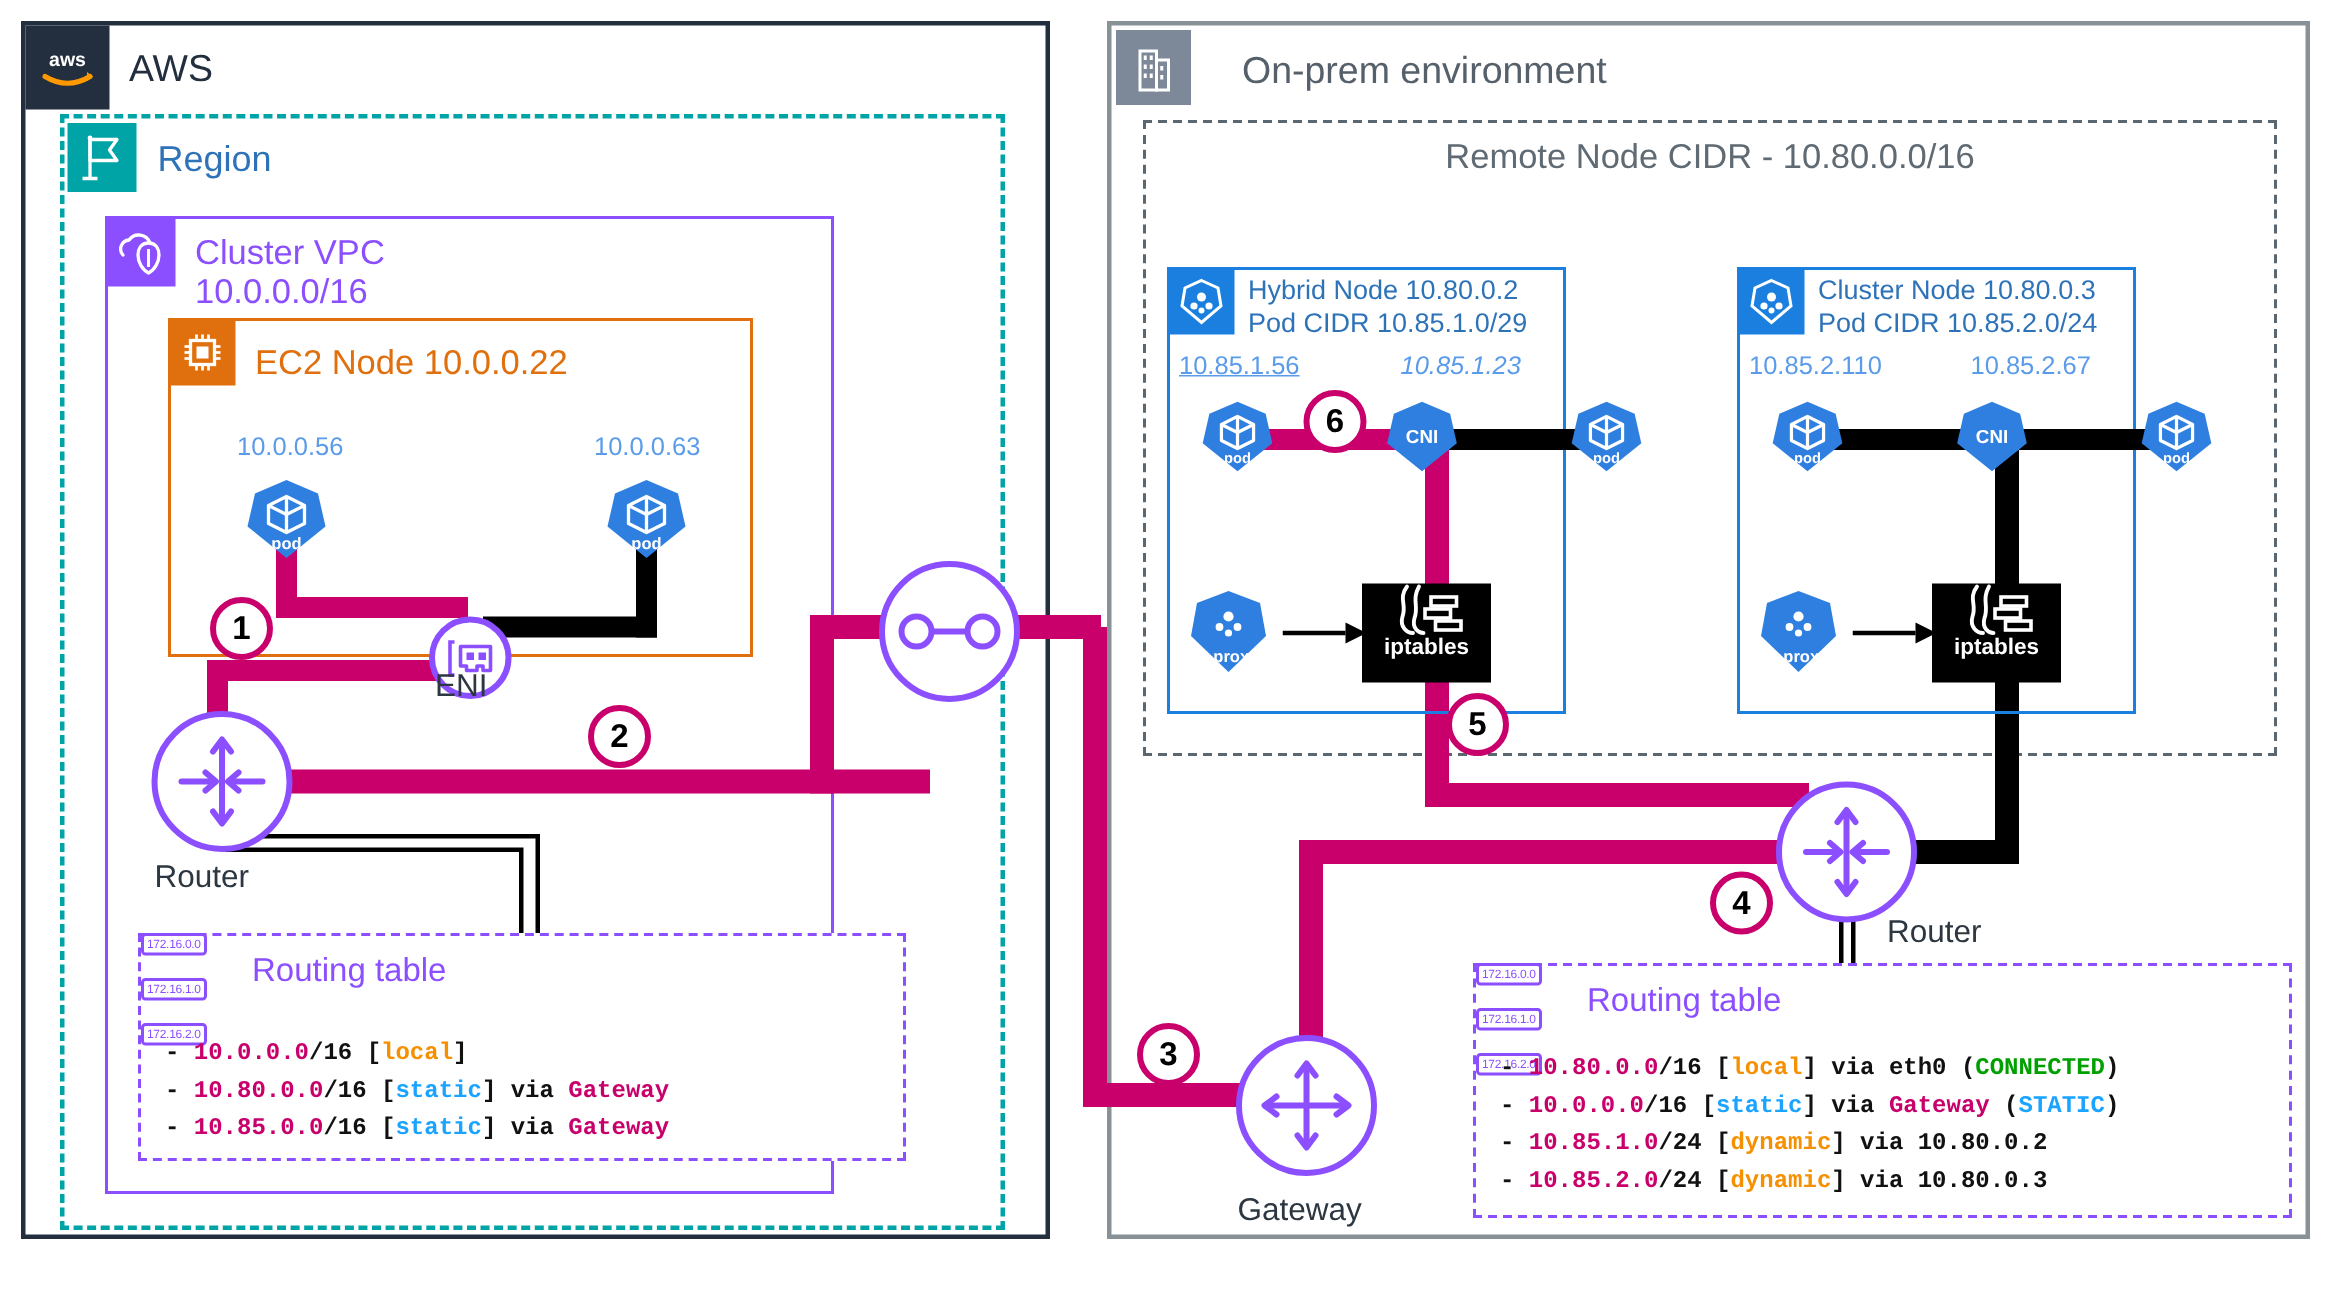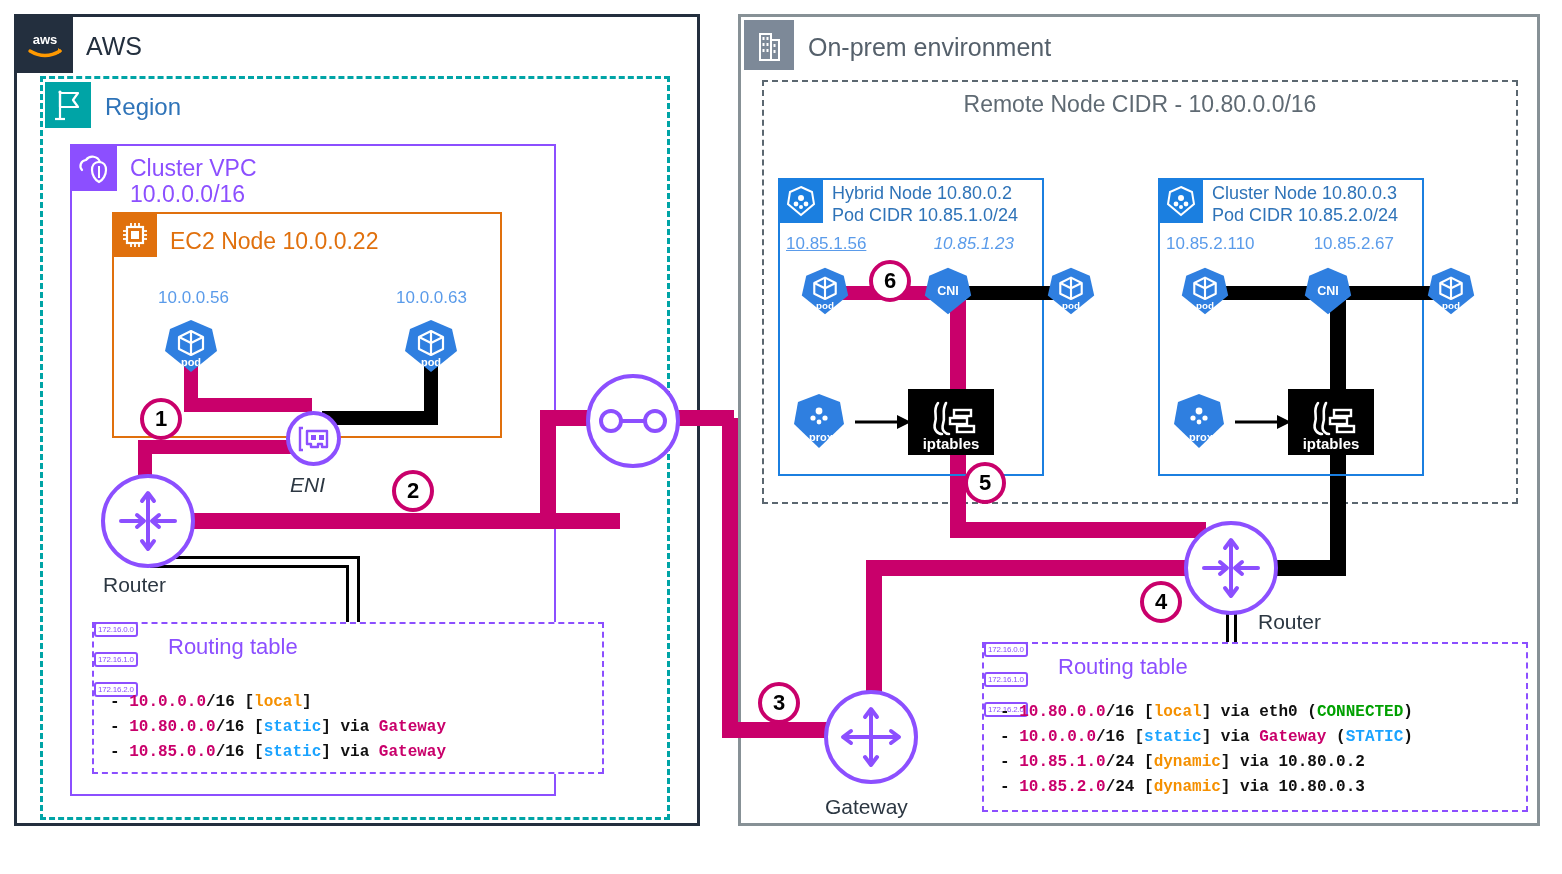--- a/index.html
+++ b/index.html
@@ -5,21 +5,21 @@
   html,body{margin:0;padding:0;background:#ffffff;}
   body{width:1562px;height:874px;position:relative;overflow:hidden;
        font-family:"Liberation Sans", sans-serif;}
   .abs{position:absolute;}
   
   #aws-frame{left:14px;top:14px;width:686px;height:812px;border:3px solid #232f3e;box-sizing:border-box;}
   #aws-badge{left:17px;top:17px;width:56px;height:56px;background:#232f3e;display:flex;align-items:center;justify-content:center;}
   #aws-title{left:86px;top:32px;font-size:25px;color:#232f3e;}
   #onprem-frame{left:738px;top:14px;width:802px;height:812px;border:3px solid #879196;box-sizing:border-box;}
   #onprem-badge{left:744px;top:20px;width:50px;height:50px;background:#7d8998;display:flex;align-items:center;justify-content:center;}
-  #onprem-title{left:808px;top:33px;font-size:25px;color:#55606b;}
+  #onprem-title{left:828px;top:33px;font-size:25px;color:#55606b;}
 
   
   #region-frame{left:40px;top:76px;width:630px;height:744px;border:3px dashed #00a4a6;box-sizing:border-box;}
   #region-badge{left:45px;top:82px;width:46px;height:46px;background:#00a4a6;display:flex;align-items:center;justify-content:center;}
   #region-title{left:105px;top:93px;font-size:24px;color:#2e73b8;}
 
   
   #vpc-frame{left:70px;top:144px;width:486px;height:652px;border:2px solid #8c4fff;box-sizing:border-box;}
   #vpc-badge{left:71px;top:145px;width:46px;height:46px;background:#8c4fff;display:flex;align-items:center;justify-content:center;}
   #vpc-title{left:130px;top:155px;font-size:23px;color:#8c4fff;line-height:26px;}
@@ -64,21 +64,21 @@
   .c-conn{color:#00a000;}
   .c-stat2{color:#1aa3ff;}
 
   
   #remote-dash{left:762px;top:80px;width:756px;height:424px;border:2px dashed #5b6770;box-sizing:border-box;}
   #remote-cidr{left:762px;top:88px;width:756px;text-align:center;font-size:23px;color:#5f6a73;line-height:32px;}
   .hybrid-frame{border:2px solid #1b7fe0;box-sizing:border-box;}
   .hybrid-badge{width:44px;height:44px;background:#1b7fe0;display:flex;align-items:center;justify-content:center;}
 
   
-  .iptables{background:#000;display:flex;flex-direction:column;align-items:center;justify-content:flex-end;
+  .iptables{background:#000;display:flex;flex-direction:column;align-items:center;
             color:#fff;font-size:15px;font-weight:bold;padding-bottom:3px;box-sizing:border-box;}
 
   #rt-aws{left:92px;top:622px;width:512px;height:152px;}
   #rt-onprem{left:982px;top:642px;width:546px;height:170px;}
 </style>
 </head>
 <body>
 
 <div class="abs" id="aws-frame"></div>
 
@@ -185,21 +185,21 @@
 <div class="abs numbadge" style="left:140px;top:398px;">1</div>
 
 <div class="abs circ-icon" style="left:286px;top:411px;width:55px;height:55px;">
   <svg width="32" height="28" viewBox="0 0 32 28">
     <path d="M5 3 L2 3 L2 25 L5 25" fill="none" stroke="#8c4fff" stroke-width="2.4"></path>
     <path d="M9 6 H29 V22 H24 V19 H20 V22 H13 V19 H9 Z" fill="none" stroke="#8c4fff" stroke-width="2.4" stroke-linejoin="round"></path>
     <rect x="13" y="10" width="5" height="5" fill="#8c4fff"></rect>
     <rect x="21" y="10" width="5" height="5" fill="#8c4fff"></rect>
   </svg>
 </div>
-<div class="abs dark-label" style="left:290px;top:473px;font-style:italic;">ENI</div>
+<div class="abs dark-label" style="left:290px;top:446px;">ENI</div>
 
 <div class="abs numbadge" style="left:392px;top:470px;">2</div>
 
 <div class="abs circ-icon" style="left:101px;top:474px;width:94px;height:94px;">
   <svg width="70" height="70" viewBox="0 0 70 70">
     <g stroke="#8c4fff" stroke-width="4" fill="none" stroke-linecap="round" stroke-linejoin="round">
       <line x1="35" y1="8" x2="35" y2="62"></line>
       <path d="M29 15 L35 7 L41 15"></path>
         <path d="M29 55 L35 63 L41 55"></path>
       <line x1="8" y1="35" x2="30" y2="35"></line>
@@ -273,21 +273,21 @@
   <svg width="32" height="32" viewBox="0 0 32 32">
     <polygon points="16,2 27,7 29,19 16,30 3,19 5,7" fill="none" stroke="#fff" stroke-width="2"></polygon>
     <circle cx="16" cy="13" r="3" fill="#fff"></circle>
     <circle cx="11" cy="19" r="2.4" fill="#fff"></circle>
       <circle cx="21" cy="19" r="2.4" fill="#fff"></circle>
     <circle cx="16" cy="22" r="2" fill="#fff"></circle>
   </svg>
 </div>
 <div class="abs node-title" style="left:832px;top:182px;">
   <div>Hybrid Node 10.80.0.2</div>
-  <div>Pod CIDR 10.85.1.0/24</div>
+  <div>Pod CIDR 10.85.1.0/29</div>
 </div>
 <div class="abs ip-label" style="left:786px;top:234px;text-decoration:underline;">10.85.1.56</div>
 <div class="abs ip-label" style="left:1014px;top:234px;transform:translateX(-100%);font-style:italic;">10.85.1.23</div>
 <div class="abs pink" style="left:826px;top:286px;width:120px;height:14px;"></div>
 <div class="abs black" style="left:966px;top:286px;width:110px;height:14px;"></div>
 <div class="abs" style="left:800px;top:266px;">
   <svg width="50" height="50" viewBox="0 0 56 56">
     <polygon points="28,2 49,11 54,33 28,54 2,33 7,11" fill="#2f7fe0"></polygon>
     <g fill="none" stroke="#fff" stroke-width="2.4" stroke-linejoin="round">
       <path d="M28 13 L40 19 L40 31 L28 37 L16 31 L16 19 Z"></path>

